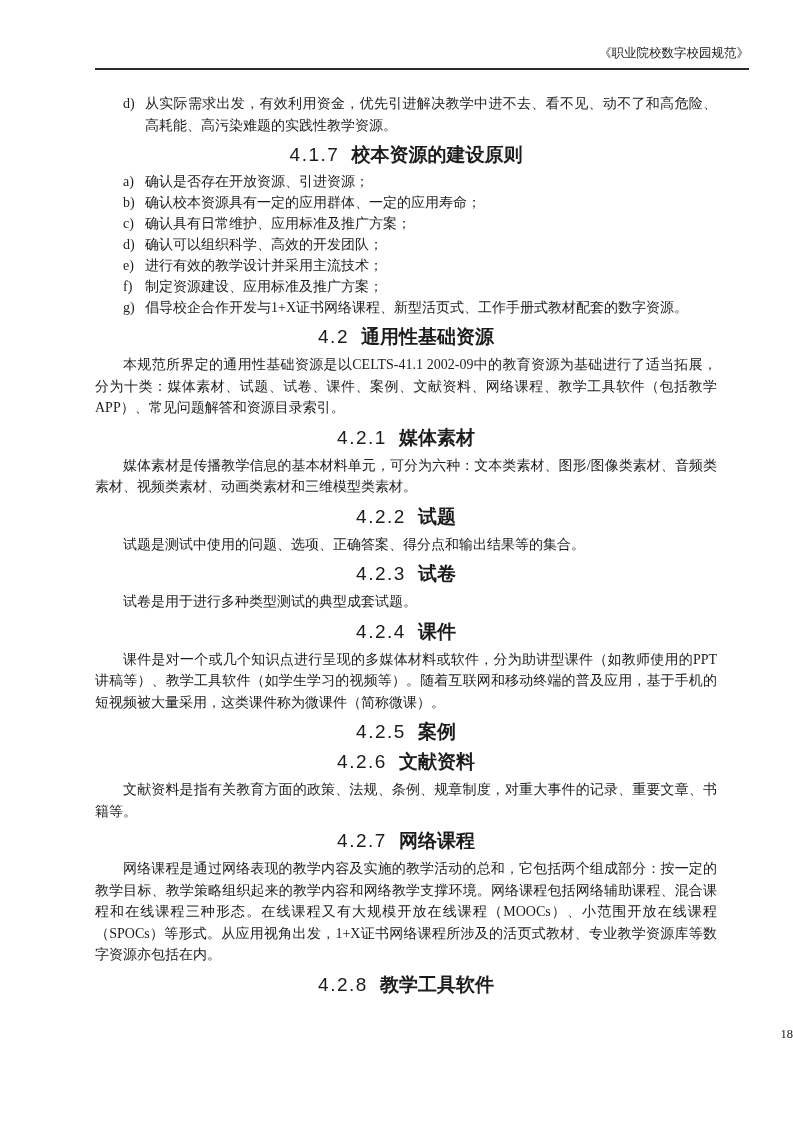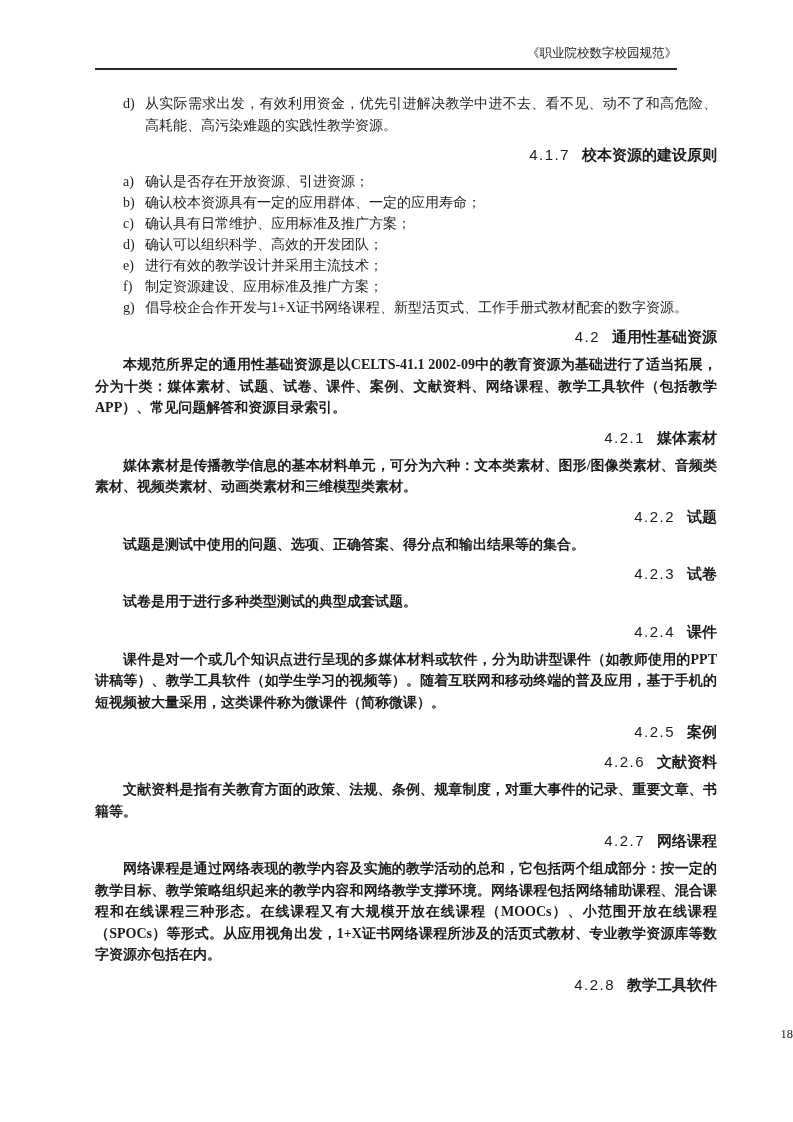--- a/index.html
+++ b/index.html
@@ -10,21 +10,21 @@
   .page {
     position: relative;
     width: 793px;
     height: 1122px;
     background: #ffffff;
     overflow: hidden;
     font-family: "Liberation Serif", "DejaVu Serif", serif;
     color: #1c1c1c;
   }
   .doc-header {
-    margin: 0 116px 0 95px;
+    margin: 0 44px 0 95px;
     padding-top: 46px;
     padding-bottom: 8px;
     border-bottom: 2px solid #2b2b2b;
     text-align: right;
     font-size: 12.5px;
     line-height: 14px;
   }
   .content {
     margin: 0 76px 0 95px;
     font-size: 14px;
@@ -43,35 +43,34 @@
     top: 0;
   }
   .intro-item {
     margin-top: 23px;
   }
   .list-item {
     line-height: 21px;
   }
   h3.sec-heading {
     font-family: "Liberation Sans", "DejaVu Sans", sans-serif;
-    font-size: 15px;
+    font-size: 19px;
     font-weight: 700;
     line-height: 22px;
     margin: 8px 0 5px 0;
-    text-align: right;
+    text-align: center;
   }
   h3.sec-heading .sec-num {
     font-weight: 400;
     letter-spacing: 1.5px;
     margin-right: 12px;
   }
   p.para {
     margin: 6px 0 0 0;
     text-indent: 2em;
-    font-weight: bold;
   }
   .doc-footer {
     position: absolute;
     left: 0;
     top: 1026px;
     width: 100%;
     text-align: right;
     font-size: 12.5px;
     line-height: 16px;
   }

